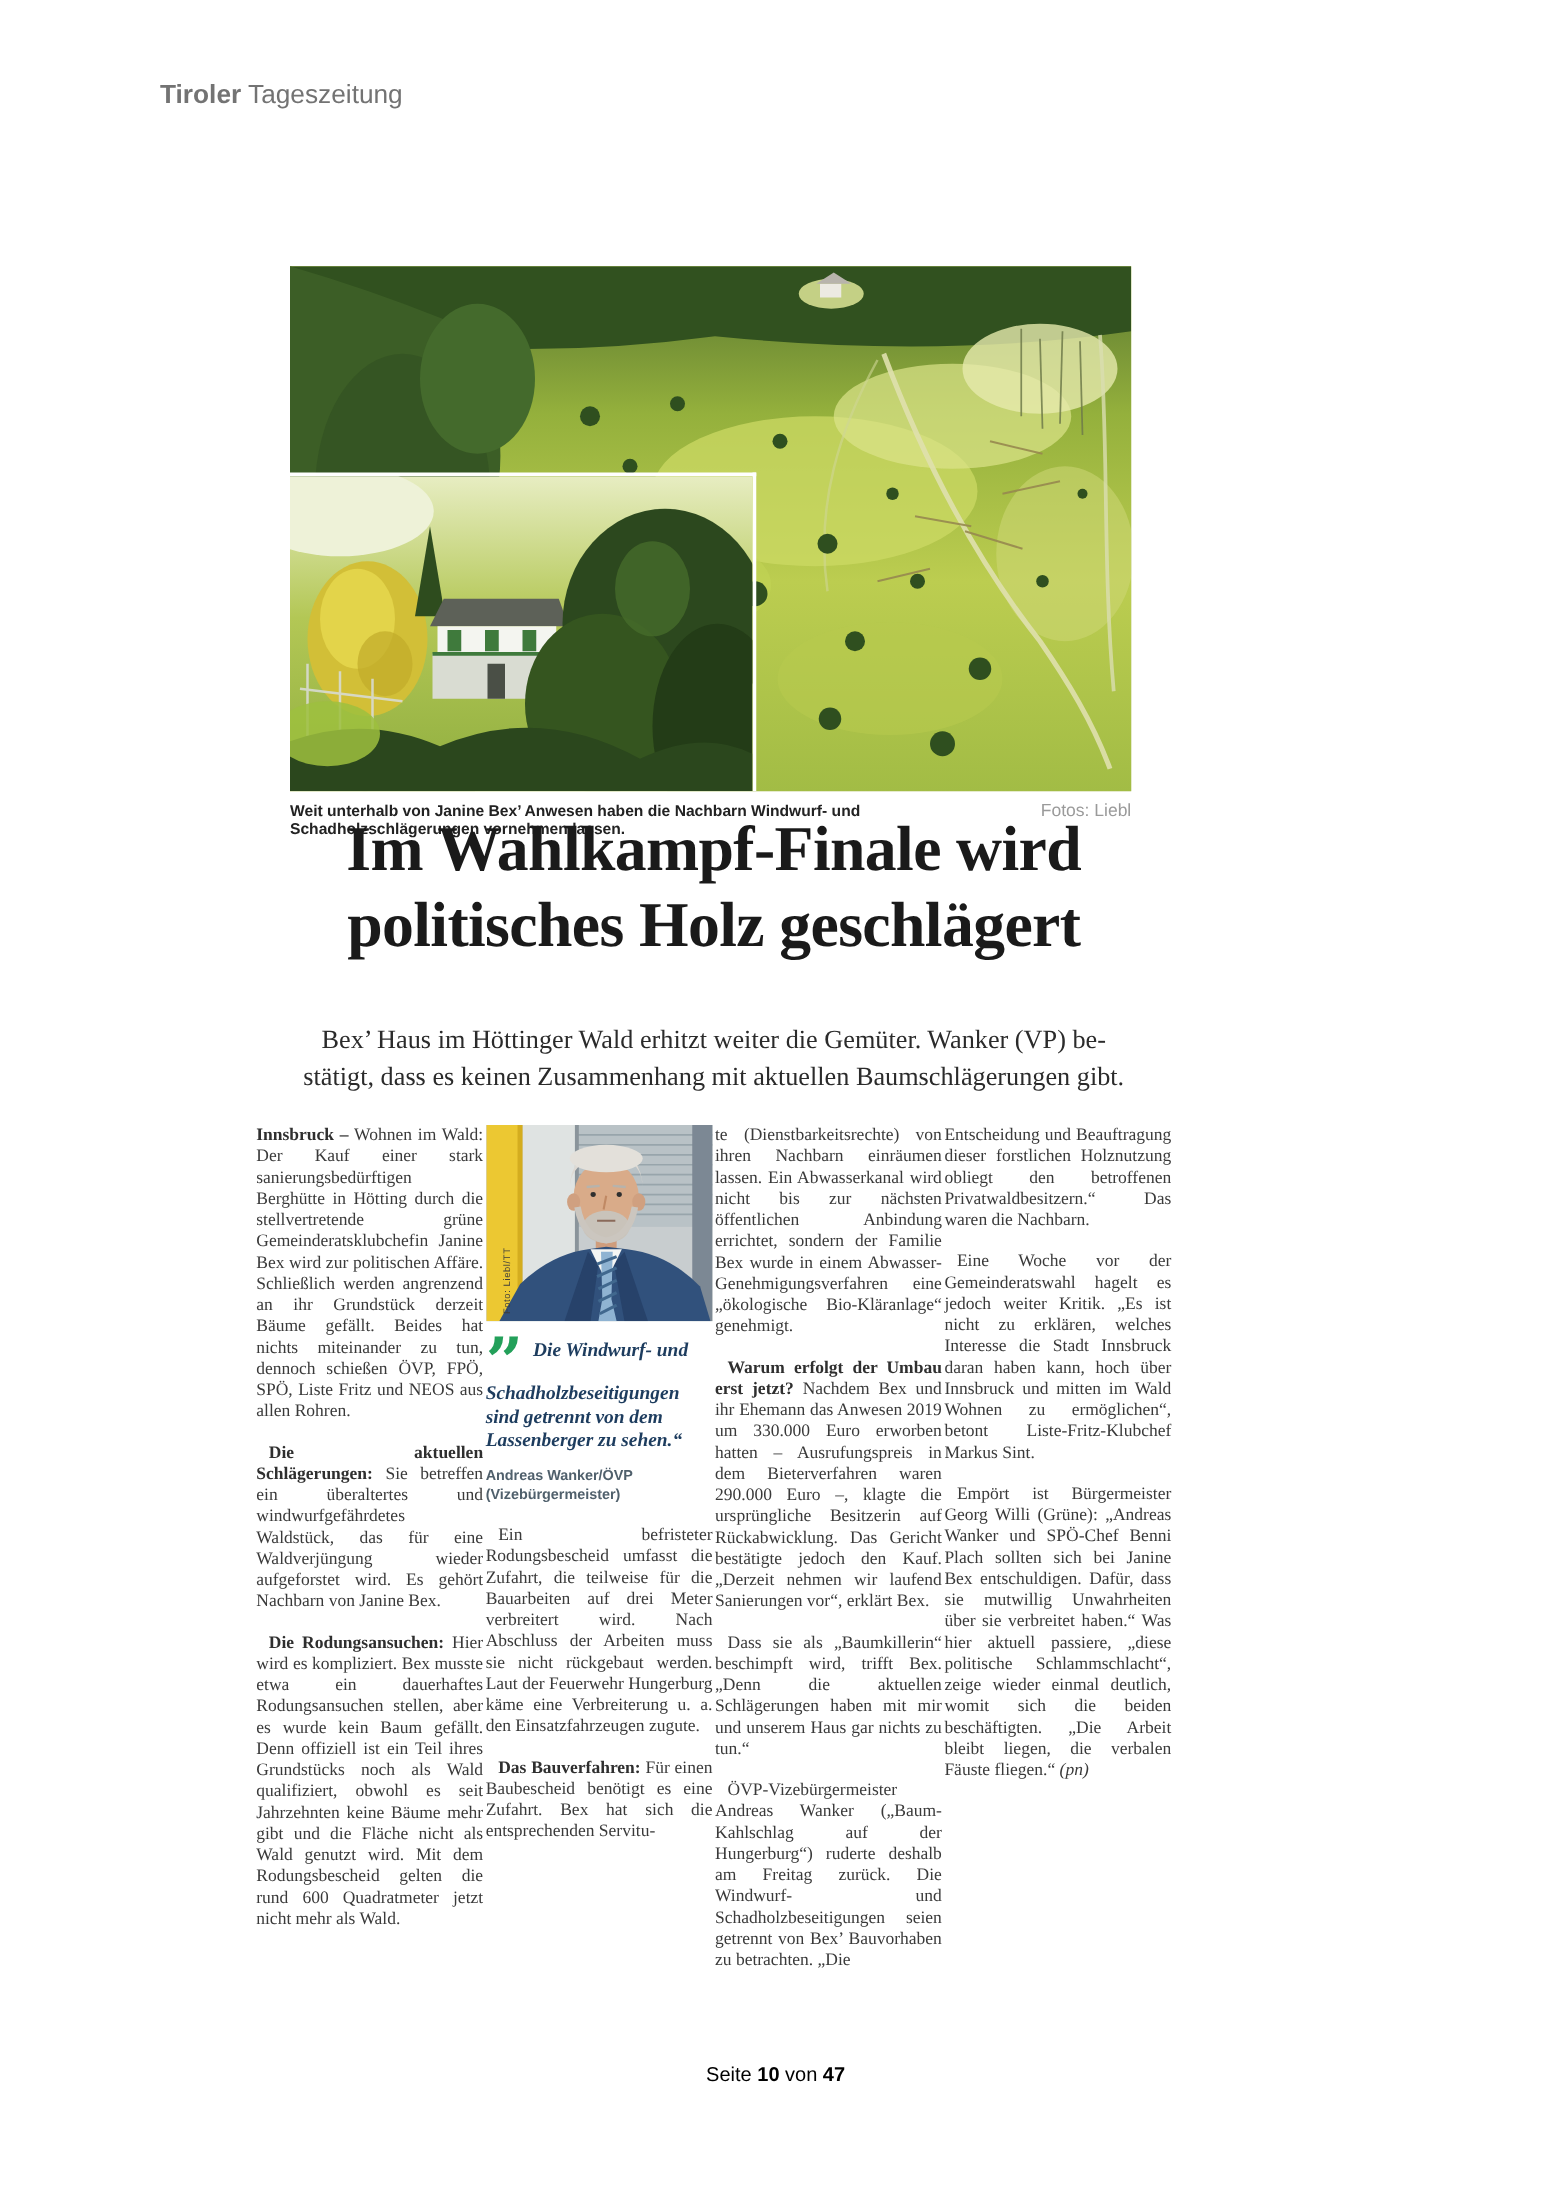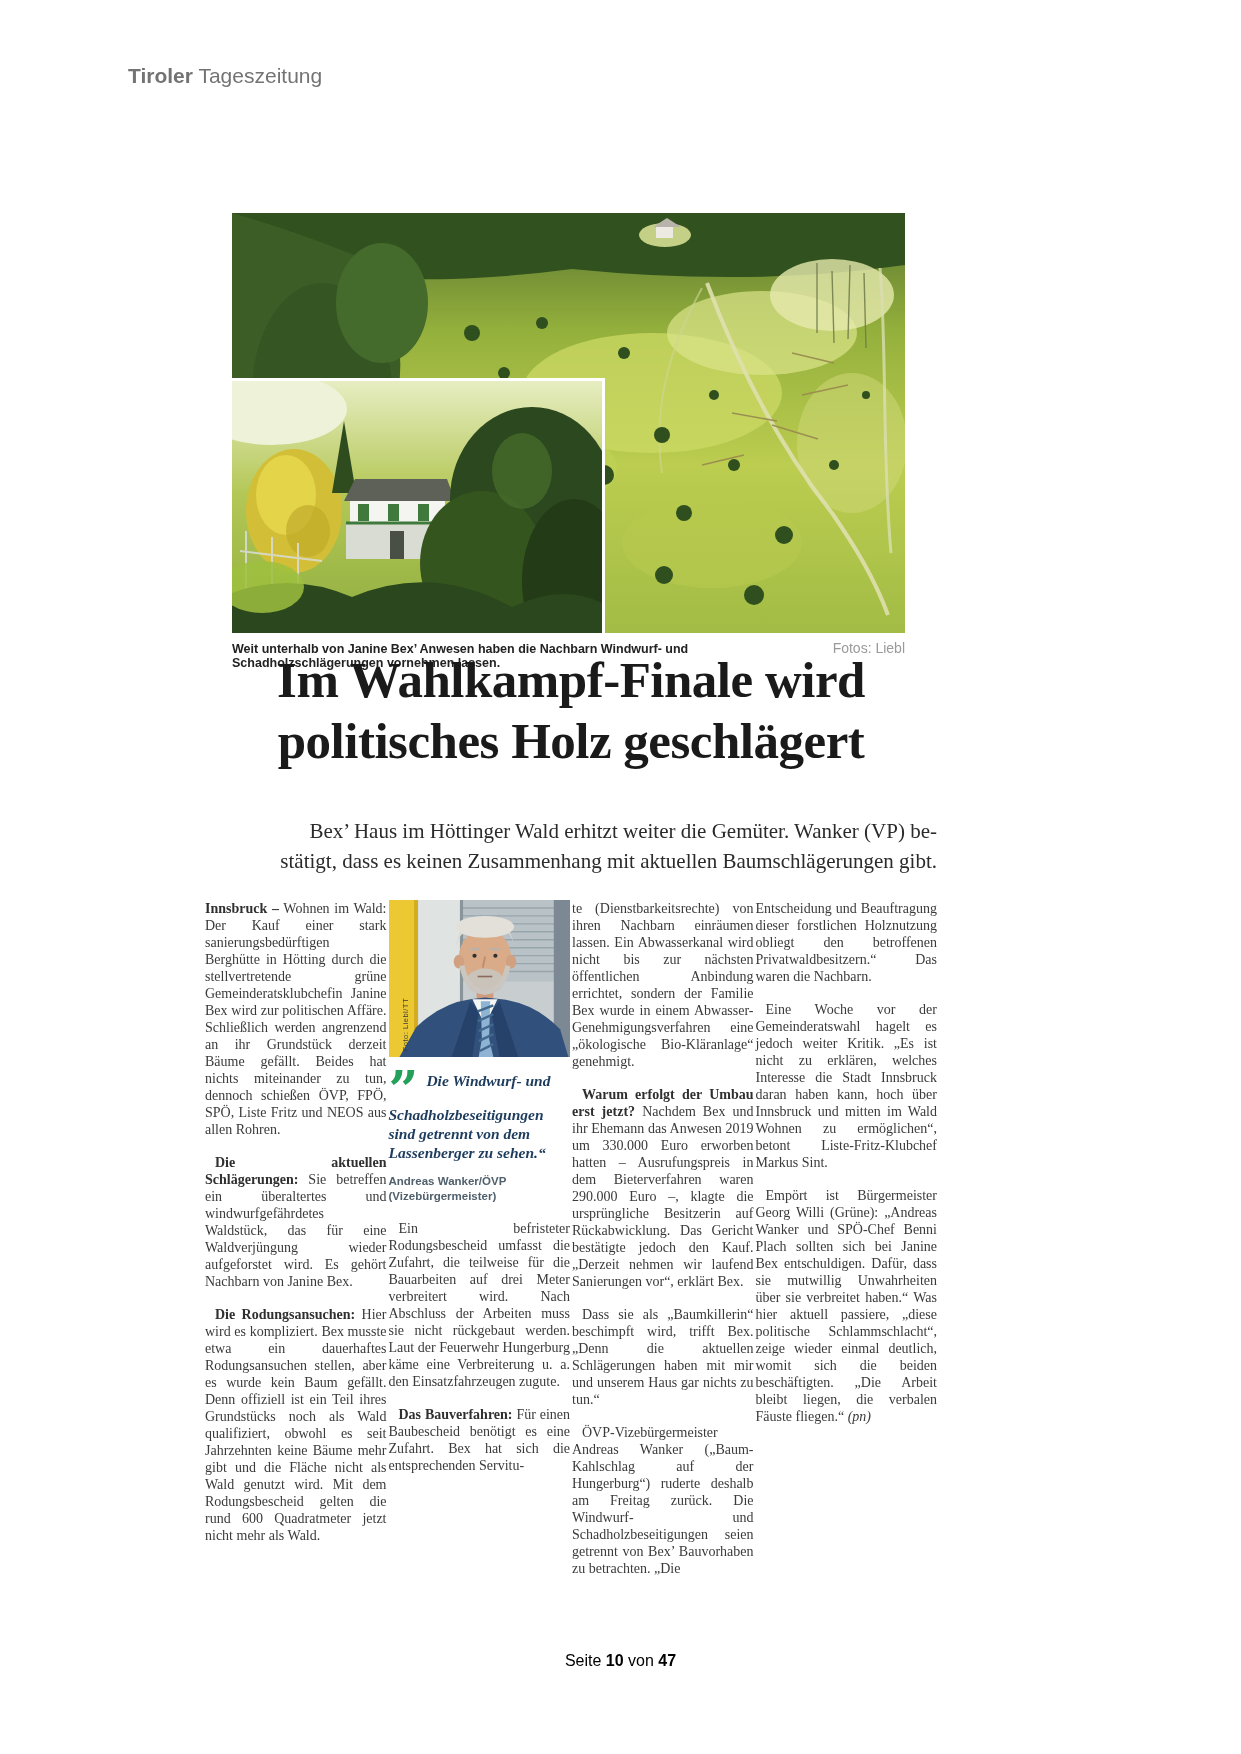--- a/index.html
+++ b/index.html
@@ -22,21 +22,21 @@
   .inset-photo svg{display:block;width:100%;height:100%;}
   .caption-row{display:flex;align-items:baseline;margin-top:7px;width:673px;}
   .photo-caption{font-family:"Liberation Sans",sans-serif;font-weight:bold;font-size:12.5px;color:#222;}
   .photo-credit{margin-left:auto;font-family:"Liberation Sans",sans-serif;font-size:14px;color:#9a9a9a;
                 white-space:nowrap;padding-left:8px;}
 
   
   .article-title{position:absolute;left:205px;top:650px;width:732px;text-align:center;
                  font-family:"Liberation Serif",serif;font-weight:bold;color:#1a1a1a;
                  font-size:51px;line-height:61px;letter-spacing:-0.5px;}
-  .article-subtitle{position:absolute;left:205px;top:816px;width:732px;text-align:right;
+  .article-subtitle{position:absolute;left:205px;top:816px;width:732px;text-align:center;
                  font-size:21px;line-height:30px;color:#2b2b2b;}
 
   
   .columns{position:absolute;left:205px;top:900px;width:732px;display:grid;
            grid-template-columns:repeat(4,1fr);column-gap:2px;
            font-size:14px;line-height:17px;text-align:justify;color:#3a3a3a;}
   .columns p{margin:0;}
   .columns p.indent{text-indent:10px;}
   .columns p + p{margin-top:16px;}
   .lead{font-weight:bold;color:#2f2f2f;}

